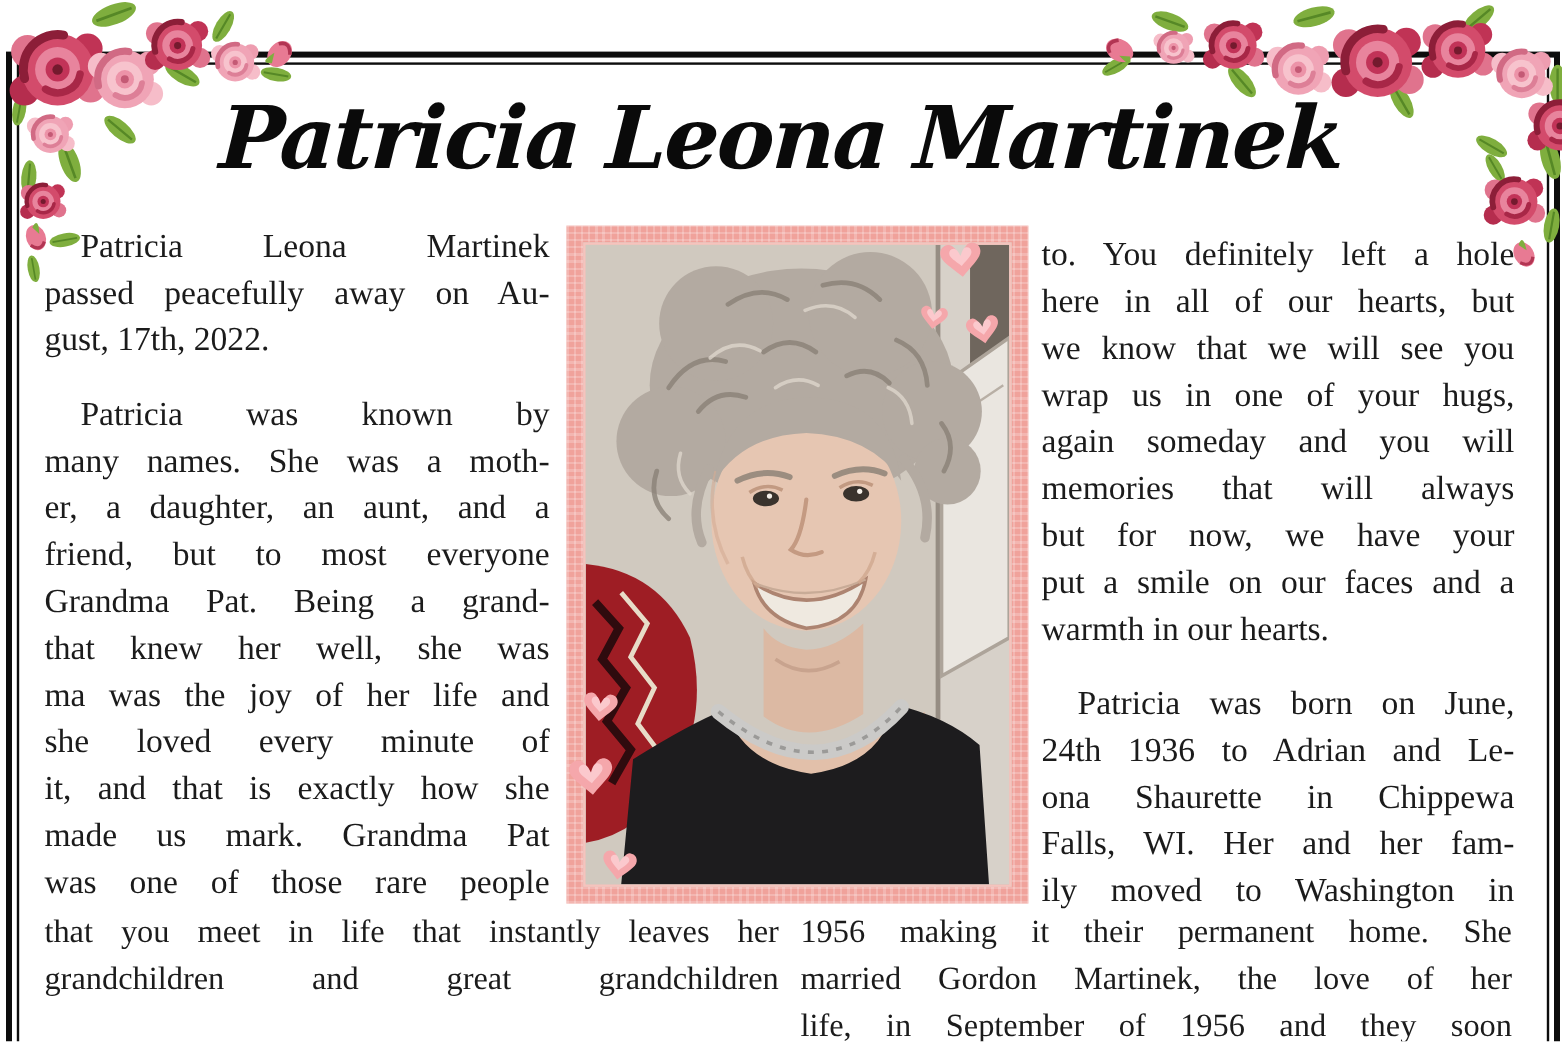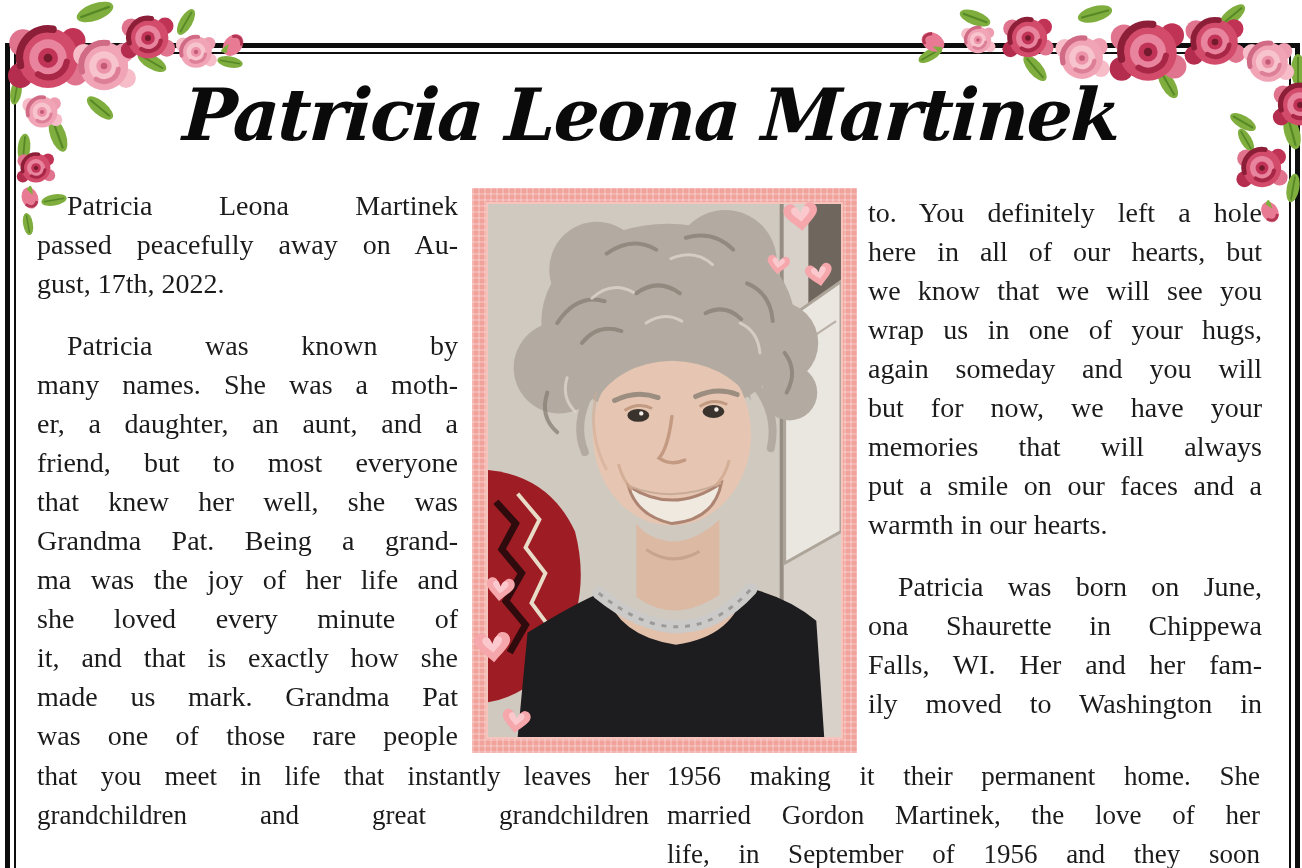--- a/index.html
+++ b/index.html
@@ -68,44 +68,45 @@
       <div class="para indent">
         <div class="line j">Patricia Leona Martinek</div>
         <div class="line j">passed peacefully away on Au-</div>
         <div class="line">gust, 17th, 2022.</div>
       </div>
       <div class="para indent">
         <div class="line j">Patricia was known by</div>
         <div class="line j">many names. She was a moth-</div>
         <div class="line j">er, a daughter, an aunt, and a</div>
         <div class="line j">friend, but to most everyone</div>
+        <div class="line j">Grandma Pat. Being a grand-</div>
         <div class="line j">that knew her well, she was</div>
-        <div class="line j">Grandma Pat. Being a grand-</div>
         <div class="line j">ma was the joy of her life and</div>
         <div class="line j">she loved every minute of</div>
         <div class="line j">it, and that is exactly how she</div>
         <div class="line j">made us mark. Grandma Pat</div>
         <div class="line j">was one of those rare people</div>
       </div>
     </div>
 
   <div id="col-right" class="textblock">
       <div class="para">
         <div class="line j">to. You definitely left a hole</div>
         <div class="line j">here in all of our hearts, but</div>
         <div class="line j">we know that we will see you</div>
         <div class="line j">wrap us in one of your hugs,</div>
         <div class="line j">again someday and you will</div>
+        <div class="line j">memories that will always</div>
         <div class="line j">but for now, we have your</div>
-        <div class="line j">memories that will always</div>
         <div class="line j">put a smile on our faces and a</div>
         <div class="line">warmth in our hearts.</div>
       </div>
       <div class="para indent">
         <div class="line j">Patricia was born on June,</div>
+        <div class="line j">24th 1936 to Adrian and Le-</div>
         <div class="line j">ona Shaurette in Chippewa</div>
         <div class="line j">Falls, WI. Her and her fam-</div>
         <div class="line j">ily moved to Washington in</div>
       </div>
     </div>
 
   <div id="wide-left" class="textblock wide">
       <div class="para">
         <div class="line j">that you meet in life that instantly leaves her</div>
         <div class="line j">grandchildren and great grandchildren</div>

